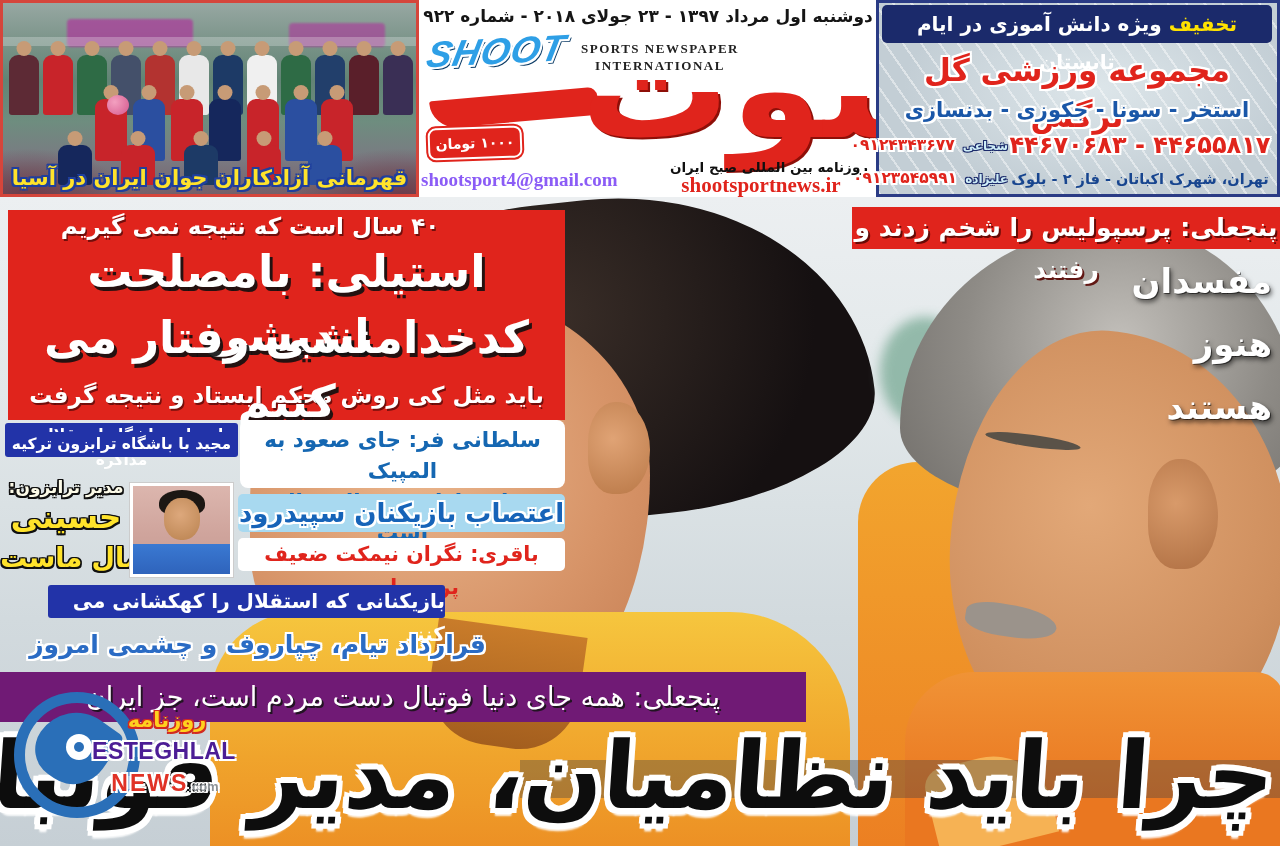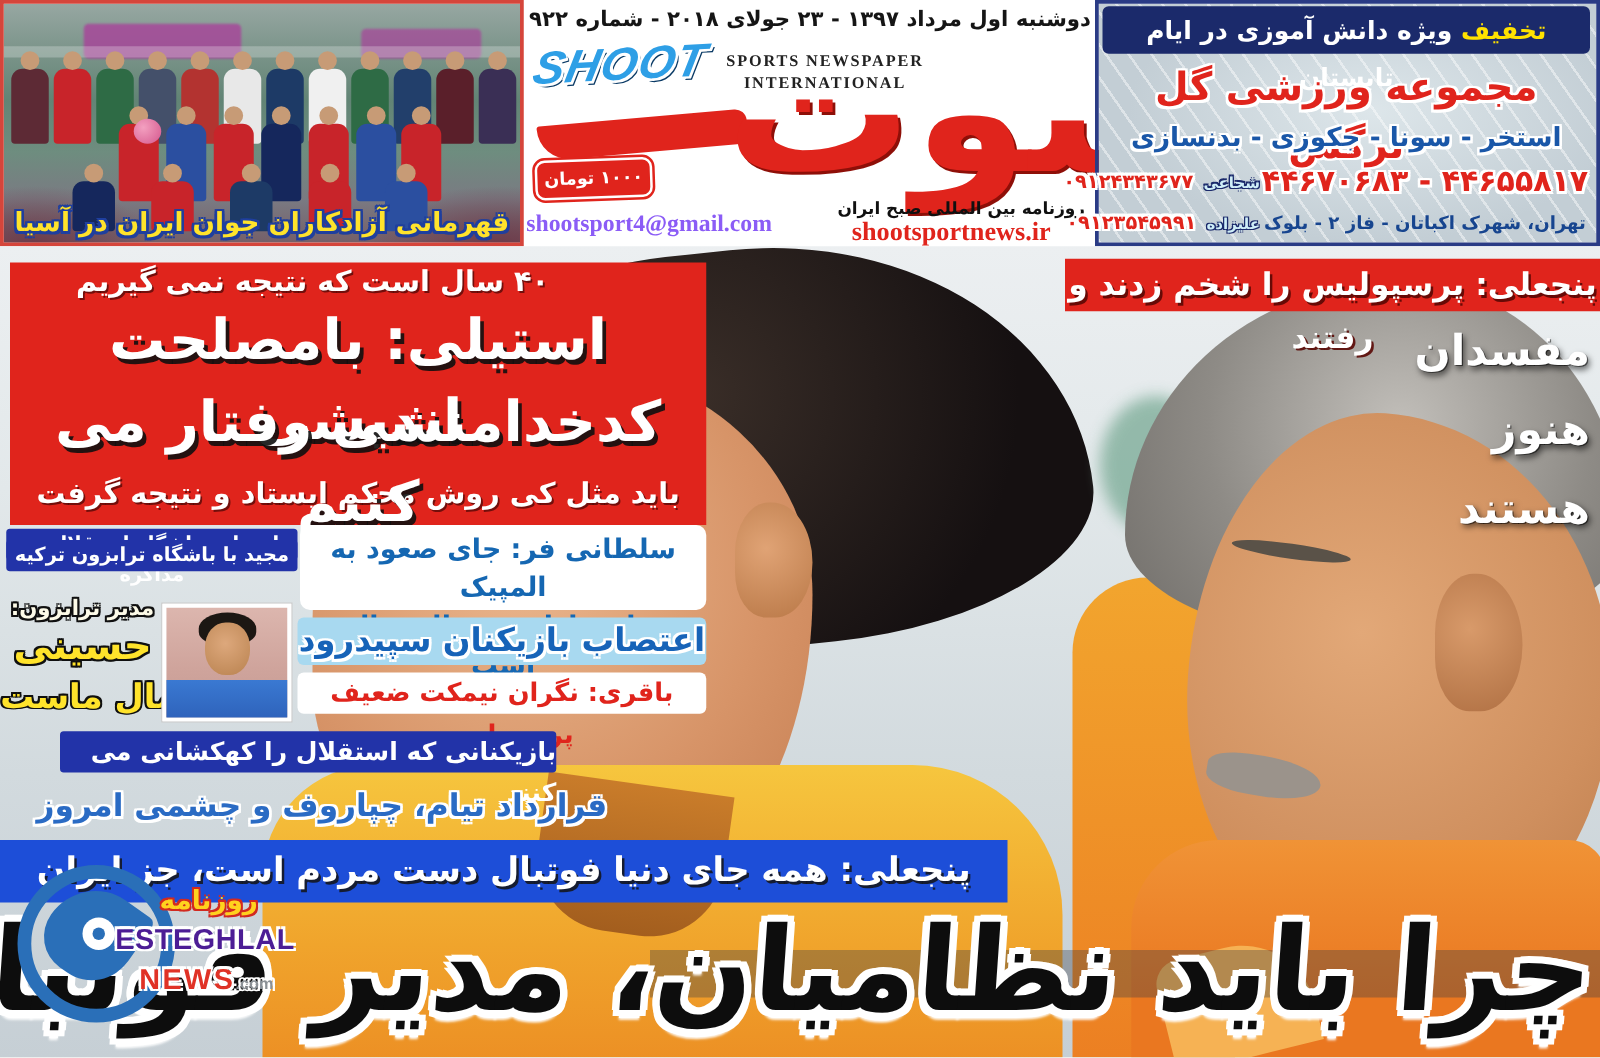--- a/index.html
+++ b/index.html
@@ -150,22 +150,22 @@
   .pp-bg{position:absolute;inset:0;background:linear-gradient(180deg,#dcb6ae 0%,#cfa49c 55%,#c59a92 100%);}
   .pp-hair{position:absolute;left:26px;top:4px;width:46px;height:26px;border-radius:50% 50% 40% 40%;background:#1c1713;}
   .pp-face{position:absolute;left:31px;top:12px;width:36px;height:42px;border-radius:46%;
     background:radial-gradient(circle at 45% 40%,#dda87c,#b9824f);}
   .pp-jersey{position:absolute;left:0;top:58px;width:100%;height:40px;
     background:linear-gradient(180deg,#3a79d2,#2b5cb4);}
   .galactic{left:48px;top:585px;width:397px;height:33px;background:#2233a8;border-radius:3px;
     color:#fff;font-size:20px;font-weight:bold;line-height:33px;text-align:right;direction:rtl;}
   .contracts{left:0;top:622px;width:515px;height:46px;font-size:25px;font-weight:bold;color:#2a6bc4;
     line-height:46px;text-align:center;direction:rtl;}
-  .panjali-bar{left:0;top:672px;width:806px;height:50px;background:#1d4ed8;color:#fff;
-    font-size:27px;font-weight:bold;line-height:50px;text-align:center;direction:rtl;
+  .panjali-bar{left:0;top:672px;width:806px;height:50px;background:#701a75;color:#fff;
+    font-size:27px;font-weight:normal;line-height:50px;text-align:center;direction:rtl;
     text-shadow:2px 2px 0 rgba(20,20,20,.85);}
   .bottom-headline{right:6px;top:712px;width:1500px;height:134px;direction:rtl;text-align:right;
     white-space:nowrap;font-size:93px;line-height:128px;font-weight:bold;color:#0d0d0d;
     transform:skewX(-4deg);
     text-shadow:-5px -5px 0 #fff,5px -5px 0 #fff,-5px 5px 0 #fff,5px 5px 0 #fff,
       -6px 0 0 #fff,6px 0 0 #fff,0 -6px 0 #fff,0 6px 0 #fff,0 8px 2px rgba(255,255,255,.9);}
 
   
   .watermark{left:14px;top:692px;width:238px;height:152px;}
   .wm-ring{position:absolute;left:0;top:0;width:126px;height:126px;border-radius:50%;

